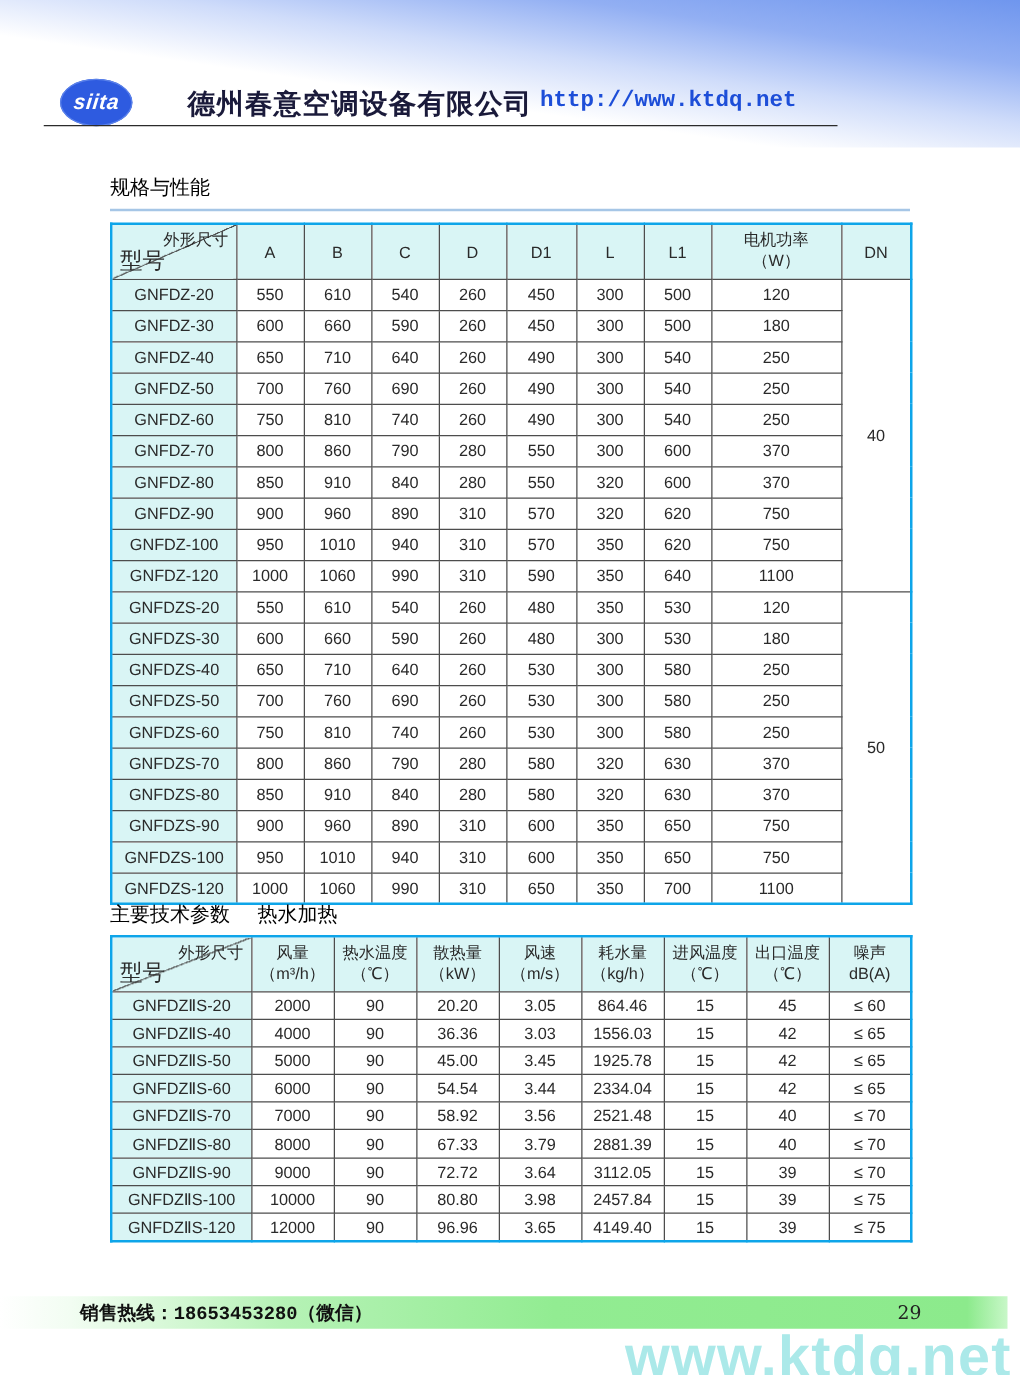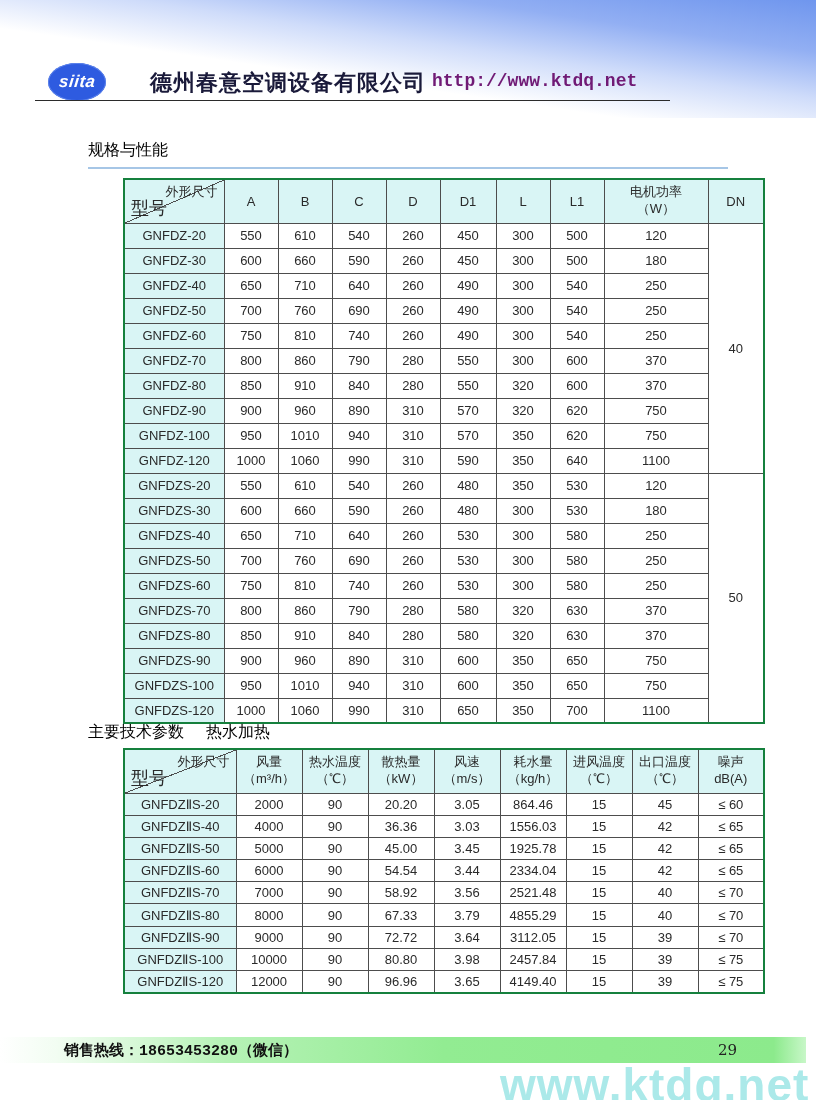--- a/index.html
+++ b/index.html
@@ -14,37 +14,37 @@
   
   .logo{position:absolute;top:63px;left:48px;width:58px;height:38px;background:#2e5be0;
         border-radius:50%;display:flex;align-items:center;justify-content:center;
         box-shadow:inset 0 0 0 1px #5b82ea;}
   .logo span{color:#ffffff;font-weight:bold;font-style:italic;font-size:17px;
         letter-spacing:0.5px;transform:skewX(-6deg);font-family:"Liberation Sans",sans-serif;}
 
   .company{position:absolute;top:68px;left:150px;font-family:"DejaVu Serif",serif;
         font-weight:bold;font-size:22px;color:#1a1a3a;letter-spacing:1px;white-space:nowrap;}
   .url{position:absolute;top:71px;left:432px;font-family:"Liberation Mono",monospace;
-        font-weight:bold;font-size:18px;color:#701a75;white-space:nowrap;}
+        font-weight:bold;font-size:18px;color:#1d4ed8;white-space:nowrap;}
   .header-rule{position:absolute;top:100px;left:35px;width:635px;height:1px;background:#2b2b2b;}
 
   
   .sec-title{position:absolute;left:88px;font-size:16px;font-weight:normal;color:#000000;white-space:nowrap;}
   .sec1{top:140px;}
   .sec1-underline{position:absolute;top:167px;left:88px;width:640px;height:2px;background:#a6c6e6;}
   .sec2{top:722px;}
   .sec2 .gap{display:inline-block;width:22px;}
 
   
   table{border-collapse:collapse;table-layout:fixed;background:#ffffff;}
   .spec-table{position:absolute;top:178px;left:88px;width:641px;}
   .params-table{position:absolute;top:748px;left:88px;width:641px;}
   th,td{border:1px solid #4d4d4d;text-align:center;vertical-align:middle;
         font-size:13px;font-weight:normal;color:#2a2a2a;padding:0 2px;overflow:hidden;white-space:nowrap;}
-  table{border:2px solid #15803d;margin-left:35px;}
+  table{border:2px solid #0ea5e9;}
   thead tr{height:44px;}
   .spec-table tbody tr{height:25px;}
   .params-table tbody tr{height:22.2px;}
   th{background:#d9f5f5;}
   td.model{background:#d9f5f5;}
   .two-line div{line-height:1.3;}
 
   
   th.corner{position:relative;padding:0;
     background-image:linear-gradient(to bottom right,transparent 49.4%,#4d4d4d 49.4%,#4d4d4d 50.6%,transparent 50.6%);
@@ -449,21 +449,21 @@
           <td>15</td>
           <td>40</td>
           <td>≤ 70</td>
         </tr>
         <tr>
           <td class="model">GNFDZⅡS-80</td>
           <td>8000</td>
           <td>90</td>
           <td>67.33</td>
           <td>3.79</td>
-          <td>4855.29</td>
+          <td>2881.39</td>
           <td>15</td>
           <td>40</td>
           <td>≤ 70</td>
         </tr>
         <tr>
           <td class="model">GNFDZⅡS-90</td>
           <td>9000</td>
           <td>90</td>
           <td>72.72</td>
           <td>3.64</td>

